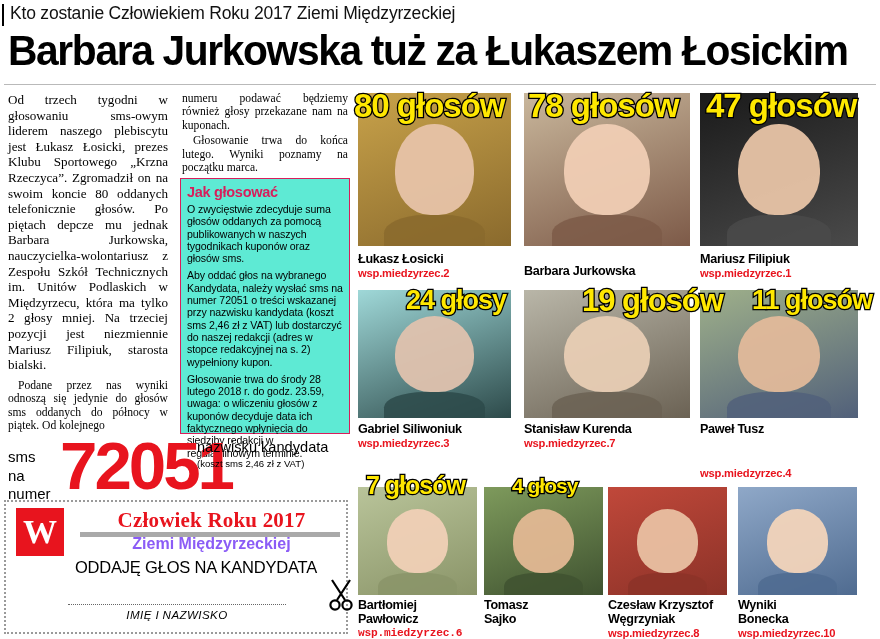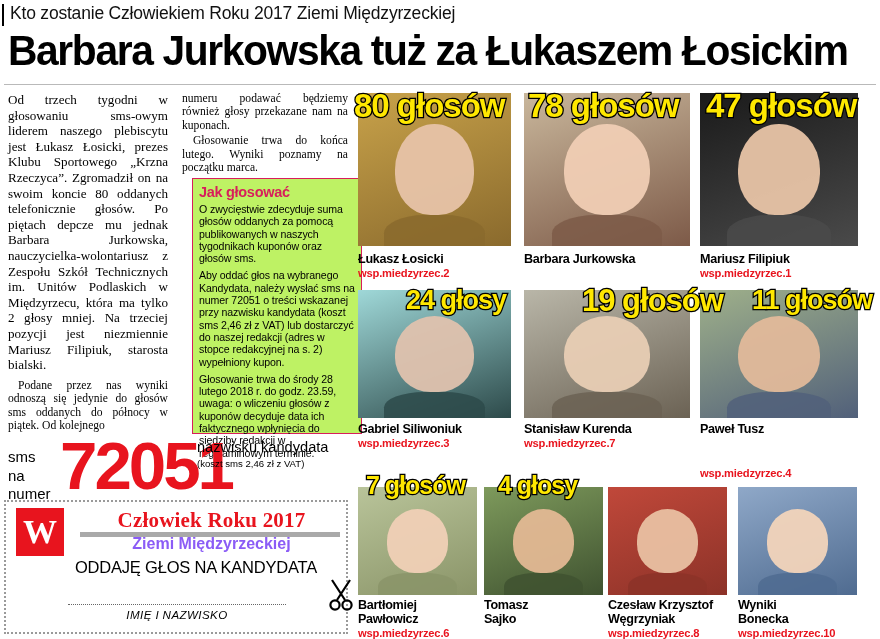--- a/index.html
+++ b/index.html
@@ -23,21 +23,21 @@
   .col{position:absolute;font-family:"Liberation Serif", serif;color:#000;}
   .col1{left:8px;top:92px;width:160px;font-size:13.1px;line-height:15.6px;text-align:justify;}
   .col1 .lead{font-size:13.1px;line-height:15.6px;}
   .col1 .small{font-size:11.6px;line-height:13.4px;text-indent:10px;margin-top:6px;}
   .col2{left:182px;top:92px;width:166px;font-size:11.6px;line-height:13.4px;text-align:justify;}
   .col2 p{margin:0 0 0 0;}
   .col2 .ind{text-indent:11px;margin-top:2px;}
 
   
   .howbox{position:absolute;left:180px;top:178px;width:170px;height:256px;
-          border:1.4px solid #d81e5b;background:#bef264;box-sizing:border-box;padding:5px 6px 4px 6px;margin-left:12px;}
+          border:1.4px solid #d81e5b;background:#5eead4;box-sizing:border-box;padding:5px 6px 4px 6px;}
   .howbox h3{margin:0 0 3px 0;font-size:14.5px;font-weight:bold;color:#d81e5b;
              font-family:"Liberation Sans", sans-serif;letter-spacing:-0.3px;}
   .howbox p{margin:0 0 5px 0;font-size:10.6px;line-height:12.3px;
             font-family:"Liberation Sans", sans-serif;color:#000;letter-spacing:-0.1px;}
 
   
   .smsblock{position:absolute;left:4px;top:437px;width:348px;height:60px;}
   .sms-left{position:absolute;left:4px;top:11px;font-size:15px;line-height:18.5px;color:#000;
             font-family:"Liberation Sans", sans-serif;}
   .sms-num{position:absolute;left:56px;top:-9px;font-size:66px;font-weight:bold;color:#e8141e;
@@ -148,21 +148,21 @@
         <div class="cname" style="top: 160px; width: 167px;">Łukasz Łosicki</div>
         <div class="ccode" style="top: 174px;">wsp.miedzyrzec.2</div>
       </div>
       <div class="cand" style="left: 524px; top: 93px; width: 166px;">
         <div class="photo" style="width: 166px; height: 153px;">
           <div class="ph-bg" style="background:linear-gradient(160deg,#c9b79c 0%,#7d5a48 100%)"></div>
           <div style="position:absolute;left:39.839999999999996px;top:30.6px;width:86.32000000000001px;height:91.8px;border-radius:50% 50% 45% 45%;background:#f0cdb4;opacity:0.95;"></div>
           <div style="position:absolute;left:28.220000000000002px;top:122.4px;width:109.56px;height:45.9px;border-radius:40% 40% 0 0;background:#7d5a48;opacity:0.85;"></div>
         </div>
         <div class="badge" style="left: 4px; top: -6px; font-size: 33px; line-height: 37px;">78 głosów</div>
-        <div class="cname" style="top: 160px; width: 168px;">Barbara Jurkowska</div>
+        <div class="cname" style="top: 172px; width: 168px;">Barbara Jurkowska</div>
         <div class="ccode" style="top: 174px; margin-top: 21px;">wsp.miedzyrzec.5</div>
       </div>
       <div class="cand" style="left: 700px; top: 93px; width: 158px;">
         <div class="photo" style="width: 158px; height: 153px;">
           <div class="ph-bg" style="background:linear-gradient(160deg,#1a1a1a 0%,#4a4a4a 100%)"></div>
           <div style="position:absolute;left:37.92px;top:30.6px;width:82.16px;height:91.8px;border-radius:50% 50% 45% 45%;background:#e8c4a6;opacity:0.95;"></div>
           <div style="position:absolute;left:26.860000000000003px;top:122.4px;width:104.28px;height:45.9px;border-radius:40% 40% 0 0;background:#4a4a4a;opacity:0.85;"></div>
         </div>
         <div class="badge" style="left: 6px; top: -6px; font-size: 33px; line-height: 37px;">47 głosów</div>
         <div class="cname" style="top: 160px; width: 172px;">Mariusz Filipiuk</div>
@@ -202,29 +202,29 @@
         <div class="photo" style="width: 119px; height: 108px;">
           <div class="ph-bg" style="background:linear-gradient(160deg,#b9c49a 0%,#8a9468 100%)"></div>
           <div style="position:absolute;left:28.56px;top:21.6px;width:61.88px;height:64.8px;border-radius:50% 50% 45% 45%;background:#f0d0b6;opacity:0.95;"></div>
           <div style="position:absolute;left:20.23px;top:86.4px;width:78.54px;height:32.4px;border-radius:40% 40% 0 0;background:#8a9468;opacity:0.85;"></div>
         </div>
         <div class="badge" style="left: 8px; top: -16px; font-size: 25px; line-height: 29px;">7 głosów</div>
         <div class="cname" style="top: 112px; width: 133px;">
           <div>Bartłomiej</div>
           <div>Pawłowicz</div>
         </div>
-        <div class="ccode" style="top: 140px;">wsp.miedzyrzec.6</div>
+        <div class="ccode" style="top: 140px; font-family: Liberation Mono, monospace;">wsp.miedzyrzec.6</div>
       </div>
       <div class="cand" style="left: 484px; top: 487px; width: 119px;">
         <div class="photo" style="width: 119px; height: 108px;">
           <div class="ph-bg" style="background:linear-gradient(160deg,#7e9a5c 0%,#3f5230 100%)"></div>
           <div style="position:absolute;left:28.56px;top:21.6px;width:61.88px;height:64.8px;border-radius:50% 50% 45% 45%;background:#e3b894;opacity:0.95;"></div>
           <div style="position:absolute;left:20.23px;top:86.4px;width:78.54px;height:32.4px;border-radius:40% 40% 0 0;background:#3f5230;opacity:0.85;"></div>
         </div>
-        <div class="badge" style="left: 14px; top: -16px; font-size: 25px; line-height: 29px;">4 głosy</div>
+        <div class="badge" style="left: 28px; top: -16px; font-size: 21px; line-height: 29px;">4 głosy</div>
         <div class="cname" style="top: 112px; width: 133px;">
           <div>Tomasz</div>
           <div>Sajko</div>
         </div>
         <div class="ccode" style="top: 140px; margin-top: 18px;">wsp.miedzyrzec.9</div>
       </div>
       <div class="cand" style="left: 608px; top: 487px; width: 119px;">
         <div class="photo" style="width: 119px; height: 108px;">
           <div class="ph-bg" style="background:linear-gradient(160deg,#c0483a 0%,#8c3228 100%)"></div>
           <div style="position:absolute;left:28.56px;top:21.6px;width:61.88px;height:64.8px;border-radius:50% 50% 45% 45%;background:#e9c0a2;opacity:0.95;"></div>

